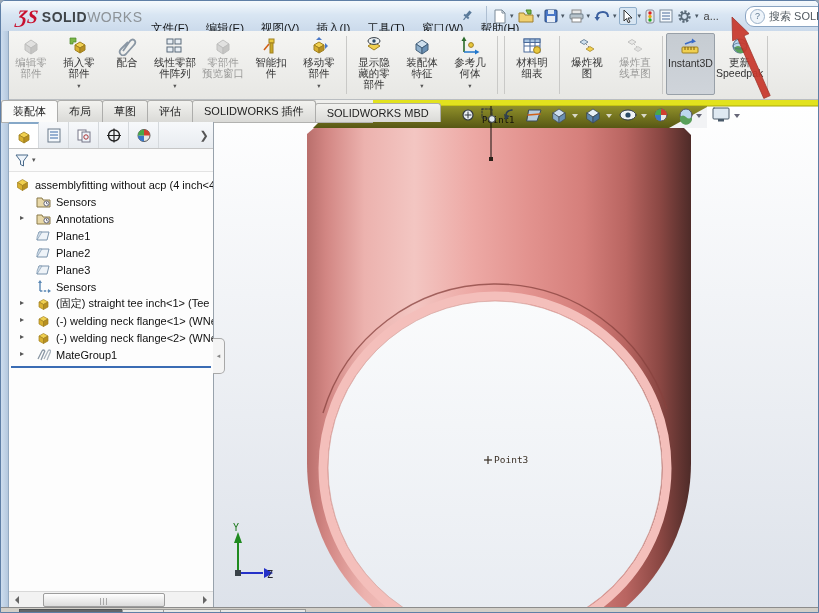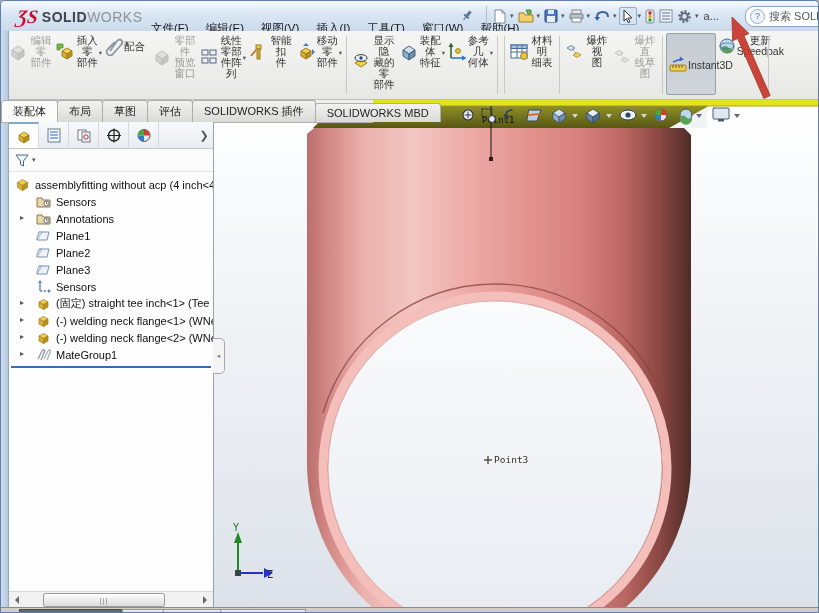--- a/index.html
+++ b/index.html
@@ -29,21 +29,21 @@
     border:1px solid #8aa4c2;border-radius:9px 0 0 9px;display:flex;align-items:center;
     padding-left:4px;overflow:hidden;}
   .search-q{width:13px;height:13px;border:1px solid #9ab0c8;border-radius:50%;
     font-size:9px;color:#5d7891;text-align:center;line-height:12px;flex:0 0 13px;background:#eef4fa;}
   .search-text{font-size:11px;color:#50585f;margin-left:4px;white-space:nowrap;}
   
   .ribbon{position:absolute;left:0;top:30px;width:819px;height:69px;
     background:linear-gradient(#f5f5f3,#eceema 60%,#e7e7e4);
     background:linear-gradient(#f5f5f3,#e7e7e4);
     border-bottom:1px solid #b9bdc1;display:flex;align-items:flex-start;padding:2px 0 0 6px;box-sizing:border-box;}
-  .rbtn{display:flex;flex-direction:row;align-items:center;min-width:46px;max-width:58px;
+  .rbtn{display:flex;flex-direction:column;align-items:center;min-width:46px;max-width:58px;
     padding:2px 1px 0;font-size:10.5px;line-height:11px;color:#333;text-align:center;}
   .rbtn .ricon{height:22px;display:flex;align-items:center;}
   .rcaret{font-size:6.5px;color:#555;margin-top:1px;}
   .rbtn.disabled{filter:grayscale(1);opacity:.45;}
   .rbtn.pressed{background:linear-gradient(#c6ccd2,#cfd4da);border:1px solid #98a0a8;
     border-radius:2px;height:62px;box-sizing:border-box;}
   .rsep{width:1px;height:58px;background:#c9c9c7;margin:3px 3px 0;flex:0 0 1px;}
   
   .cmdtabs{position:absolute;left:0;top:99px;width:372px;height:22px;display:flex;
     align-items:flex-end;background:#efefec;border-bottom:1px solid #b2b2b0;z-index:6;}
@@ -357,49 +357,49 @@
       <div class="rbtn">
         <span class="ricon">
           <svg width="20" height="20">
             <path d="M 6 15 L 13 5 q 3 -3 5 0 q 1 2 -1 4 L 9 18 q -3 3 -5.5 0 q -2 -2.5 0.5 -5 L 11 6" fill="none" stroke="#8a97a4" stroke-width="1.8"></path>
           </svg>
         </span>
         <span>
           <div>配合</div>
         </span>
       </div>
-      <div class="rbtn disabled">
-        <span class="ricon">
-          <svg width="20" height="20">
-            <polygon points="4,8 10,4 16,8 10,12" fill="#f0d050" stroke="#a08020"></polygon>
-            <polygon points="4,8 10,12 10,18 4,14" fill="#d8b030" stroke="#a08020"></polygon>
-            <polygon points="16,8 10,12 10,18 16,14" fill="#b89020" stroke="#a08020"></polygon>
-          </svg>
-        </span>
-        <span>
-          <div>零部件</div>
-          <div>预览窗口</div>
-        </span>
-      </div>
       <div class="rbtn">
         <span class="ricon">
           <svg width="20" height="20">
             <g fill="#e8eef4" stroke="#5a6a7a">
               <rect x="2" y="3" width="6" height="5"></rect>
               <rect x="10" y="3" width="6" height="5"></rect>
               <rect x="2" y="11" width="6" height="5"></rect>
               <rect x="10" y="11" width="6" height="5"></rect>
             </g>
           </svg>
         </span>
         <span>
           <div>线性零部</div>
           <div>件阵列</div>
         </span>
         <span class="rcaret">▾</span>
+      </div>
+      <div class="rbtn disabled">
+        <span class="ricon">
+          <svg width="20" height="20">
+            <polygon points="4,8 10,4 16,8 10,12" fill="#f0d050" stroke="#a08020"></polygon>
+            <polygon points="4,8 10,12 10,18 4,14" fill="#d8b030" stroke="#a08020"></polygon>
+            <polygon points="16,8 10,12 10,18 16,14" fill="#b89020" stroke="#a08020"></polygon>
+          </svg>
+        </span>
+        <span>
+          <div>零部件</div>
+          <div>预览窗口</div>
+        </span>
       </div>
       <div class="rbtn">
         <span class="ricon">
           <svg width="20" height="20">
             <rect x="8" y="3" width="5" height="4" fill="#e8c83c" stroke="#a08020"></rect>
             <rect x="9" y="7" width="3" height="10" fill="#c8a828" stroke="#a08020"></rect>
             <path d="M 3 14 l 5 -6" stroke="#d06018" stroke-width="1.6"></path>
           </svg>
         </span>
         <span>

